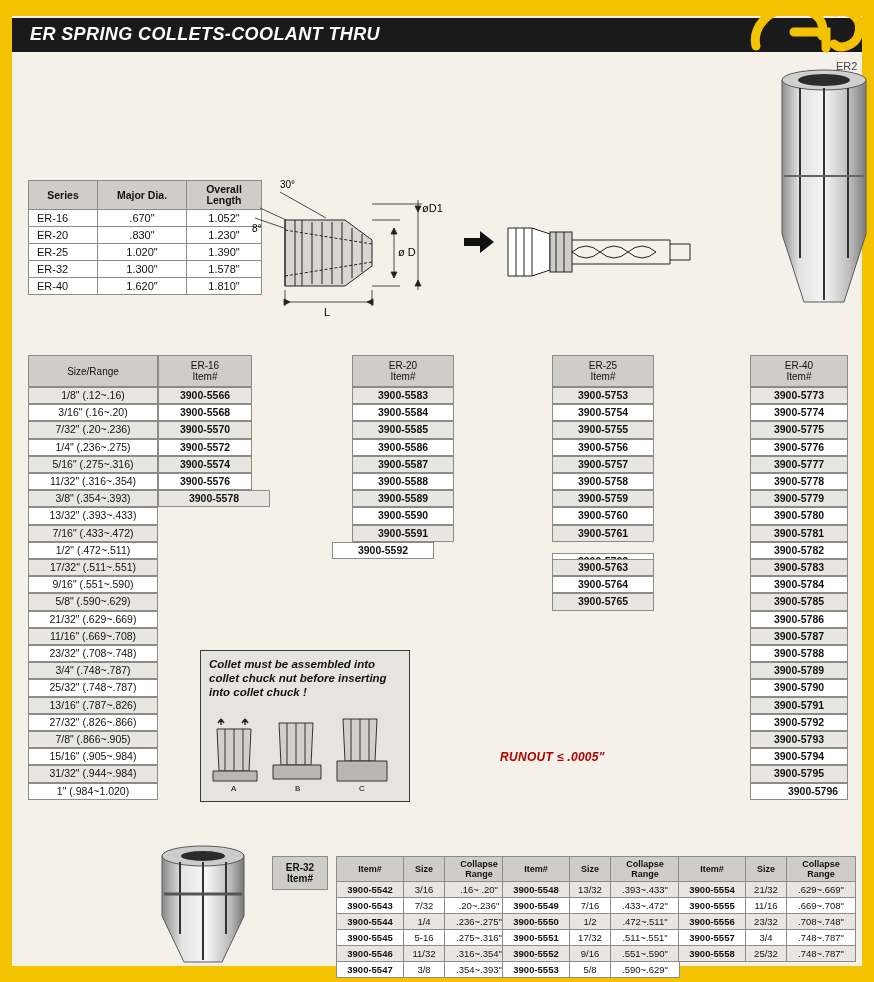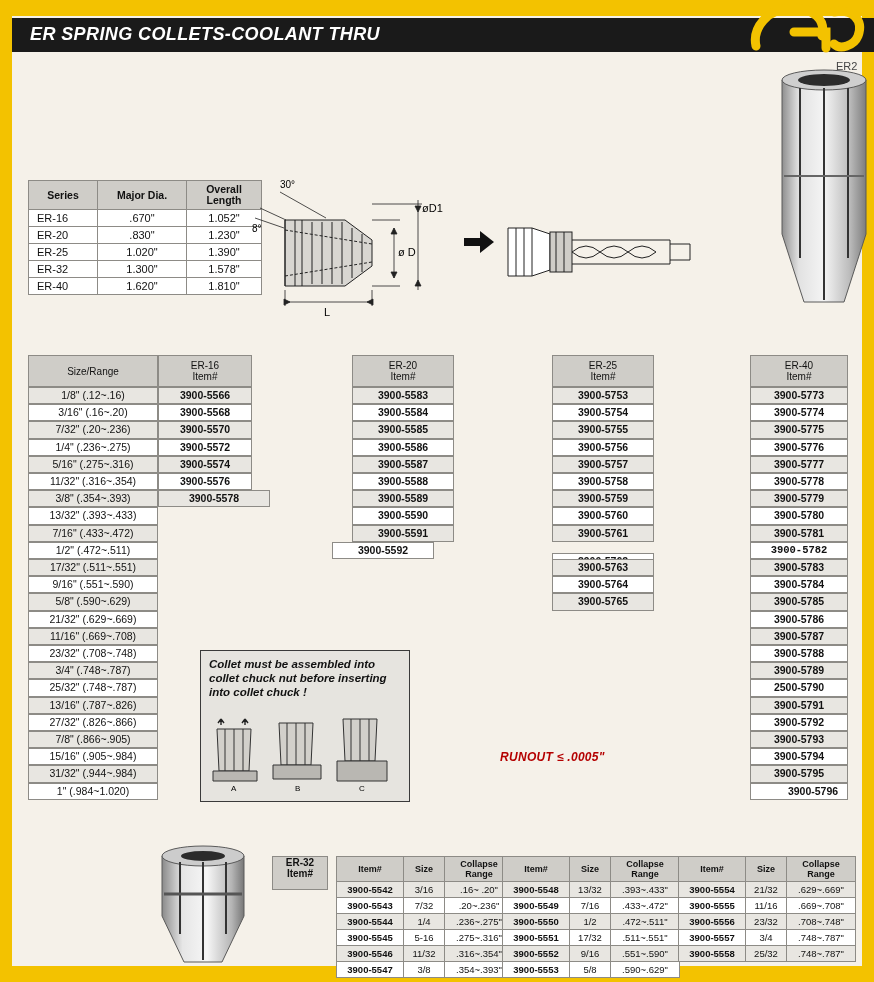--- a/index.html
+++ b/index.html
@@ -14,21 +14,21 @@
   .page{position:absolute;left:0;top:0;width:874px;height:982px;background:#f5f1e9;}
   
   .stripe-top{position:absolute;left:0;top:0;width:874px;height:16px;background:#f3c200;}
   .stripe-bottom{position:absolute;left:0;top:966px;width:874px;height:16px;background:#f3c200;}
   .left-edge{position:absolute;left:0;top:0;width:12px;height:982px;background:#f3c200;}
   .right-edge{position:absolute;left:862px;top:0;width:12px;height:982px;background:#f3c200;}
   .inner{position:absolute;left:12px;top:16px;width:850px;height:950px;background:#f5f1e9;}
 
   
   .titlebar{
-    position:absolute;left:12px;top:18px;width:850px;height:34px;background:#1a1a1a;padding-left:12px;
+    position:absolute;left:12px;top:18px;width:850px;height:34px;background:#1a1a1a;
   }
   .titlebar .t{
     position:absolute;left:18px;top:6px;color:#ffffff;font-size:18px;font-weight:bold;
     letter-spacing:0.4px;font-family:"Liberation Sans", sans-serif;
     font-style:italic;
   }
   .logo{
     position:absolute;right:6px;top:2px;width:120px;height:52px;overflow:hidden;
   }
   .logo svg{display:block;}
@@ -80,21 +80,21 @@
     font-style:italic;letter-spacing:0.3px;
   }
 
   
   .photo-bottom{position:absolute;left:148px;top:838px;width:110px;height:130px;}
 
   
   .er32label{
     position:absolute;left:272px;top:856px;width:56px;height:34px;background:#cfcdc8;
     border:1px solid #8d8b86;font-size:10px;font-weight:bold;text-align:center;
-    line-height:11px;box-sizing:border-box;
+    line-height:11px;padding-top:5px;box-sizing:border-box;
   }
   .bt{position:absolute;border-collapse:collapse;}
   .bt th{
     background:#cfcdc8;border:1px solid #8d8b86;font-size:9px;font-weight:bold;
     text-align:center;line-height:10px;padding:2px 3px;
   }
   .bt td{
     border:1px solid #8d8b86;font-size:9.5px;text-align:center;padding:1px 3px;background:#fff;
     height:13px;
   }
@@ -333,29 +333,29 @@
       </div>
       <div class="cell bold" style="position:absolute;left:750px;top:387px;width:98px;height:17.2px;line-height:15.2px;box-sizing:border-box;background:#e8e6e1;">3900-5773</div>
       <div class="cell bold" style="position:absolute;left:750px;top:404.2px;width:98px;height:17.2px;line-height:15.2px;box-sizing:border-box;background:#ffffff;">3900-5774</div>
       <div class="cell bold" style="position:absolute;left:750px;top:421.4px;width:98px;height:17.2px;line-height:15.2px;box-sizing:border-box;background:#e8e6e1;">3900-5775</div>
       <div class="cell bold" style="position:absolute;left:750px;top:438.6px;width:98px;height:17.2px;line-height:15.2px;box-sizing:border-box;background:#ffffff;">3900-5776</div>
       <div class="cell bold" style="position:absolute;left:750px;top:455.8px;width:98px;height:17.2px;line-height:15.2px;box-sizing:border-box;background:#e8e6e1;">3900-5777</div>
       <div class="cell bold" style="position:absolute;left:750px;top:473px;width:98px;height:17.2px;line-height:15.2px;box-sizing:border-box;background:#ffffff;">3900-5778</div>
       <div class="cell bold" style="position:absolute;left:750px;top:490.2px;width:98px;height:17.2px;line-height:15.2px;box-sizing:border-box;background:#e8e6e1;">3900-5779</div>
       <div class="cell bold" style="position:absolute;left:750px;top:507.4px;width:98px;height:17.2px;line-height:15.2px;box-sizing:border-box;background:#ffffff;">3900-5780</div>
       <div class="cell bold" style="position:absolute;left:750px;top:524.6px;width:98px;height:17.2px;line-height:15.2px;box-sizing:border-box;background:#e8e6e1;">3900-5781</div>
-      <div class="cell bold" style="position:absolute;left:750px;top:541.8px;width:98px;height:17.2px;line-height:15.2px;box-sizing:border-box;background:#ffffff;font-family:Liberation Mono, monospace;">3900-5782</div>
+      <div class="cell bold" style="position:absolute;left:750px;top:541.8px;width:98px;height:17.2px;line-height:15.2px;box-sizing:border-box;background:#ffffff;">3900-5782</div>
       <div class="cell bold" style="position:absolute;left:750px;top:559px;width:98px;height:17.2px;line-height:15.2px;box-sizing:border-box;background:#e8e6e1;">3900-5783</div>
       <div class="cell bold" style="position:absolute;left:750px;top:576.2px;width:98px;height:17.2px;line-height:15.2px;box-sizing:border-box;background:#ffffff;">3900-5784</div>
       <div class="cell bold" style="position:absolute;left:750px;top:593.4px;width:98px;height:17.2px;line-height:15.2px;box-sizing:border-box;background:#e8e6e1;">3900-5785</div>
       <div class="cell bold" style="position:absolute;left:750px;top:610.6px;width:98px;height:17.2px;line-height:15.2px;box-sizing:border-box;background:#ffffff;">3900-5786</div>
       <div class="cell bold" style="position:absolute;left:750px;top:627.8px;width:98px;height:17.2px;line-height:15.2px;box-sizing:border-box;background:#e8e6e1;">3900-5787</div>
       <div class="cell bold" style="position:absolute;left:750px;top:645px;width:98px;height:17.2px;line-height:15.2px;box-sizing:border-box;background:#ffffff;">3900-5788</div>
       <div class="cell bold" style="position:absolute;left:750px;top:662.2px;width:98px;height:17.2px;line-height:15.2px;box-sizing:border-box;background:#e8e6e1;">3900-5789</div>
-      <div class="cell bold" style="position:absolute;left:750px;top:679.4px;width:98px;height:17.2px;line-height:15.2px;box-sizing:border-box;background:#ffffff;">2500-5790</div>
+      <div class="cell bold" style="position:absolute;left:750px;top:679.4px;width:98px;height:17.2px;line-height:15.2px;box-sizing:border-box;background:#ffffff;">3900-5790</div>
       <div class="cell bold" style="position:absolute;left:750px;top:696.5999999999999px;width:98px;height:17.2px;line-height:15.2px;box-sizing:border-box;background:#e8e6e1;">3900-5791</div>
       <div class="cell bold" style="position:absolute;left:750px;top:713.8px;width:98px;height:17.2px;line-height:15.2px;box-sizing:border-box;background:#ffffff;">3900-5792</div>
       <div class="cell bold" style="position:absolute;left:750px;top:731px;width:98px;height:17.2px;line-height:15.2px;box-sizing:border-box;background:#e8e6e1;">3900-5793</div>
       <div class="cell bold" style="position:absolute;left:750px;top:748.2px;width:98px;height:17.2px;line-height:15.2px;box-sizing:border-box;background:#ffffff;">3900-5794</div>
       <div class="cell bold" style="position:absolute;left:750px;top:765.4px;width:98px;height:17.2px;line-height:15.2px;box-sizing:border-box;background:#e8e6e1;">3900-5795</div>
       <div class="cell bold" style="position:absolute;left:750px;top:782.5999999999999px;width:98px;height:17.2px;line-height:15.2px;box-sizing:border-box;background:#ffffff;padding-left:28px;">3900-5796</div>
     </div>
 
   <div class="warnbox">
     <div class="wtext">Collet must be assembled into collet chuck nut before inserting into collet chuck !</div>

